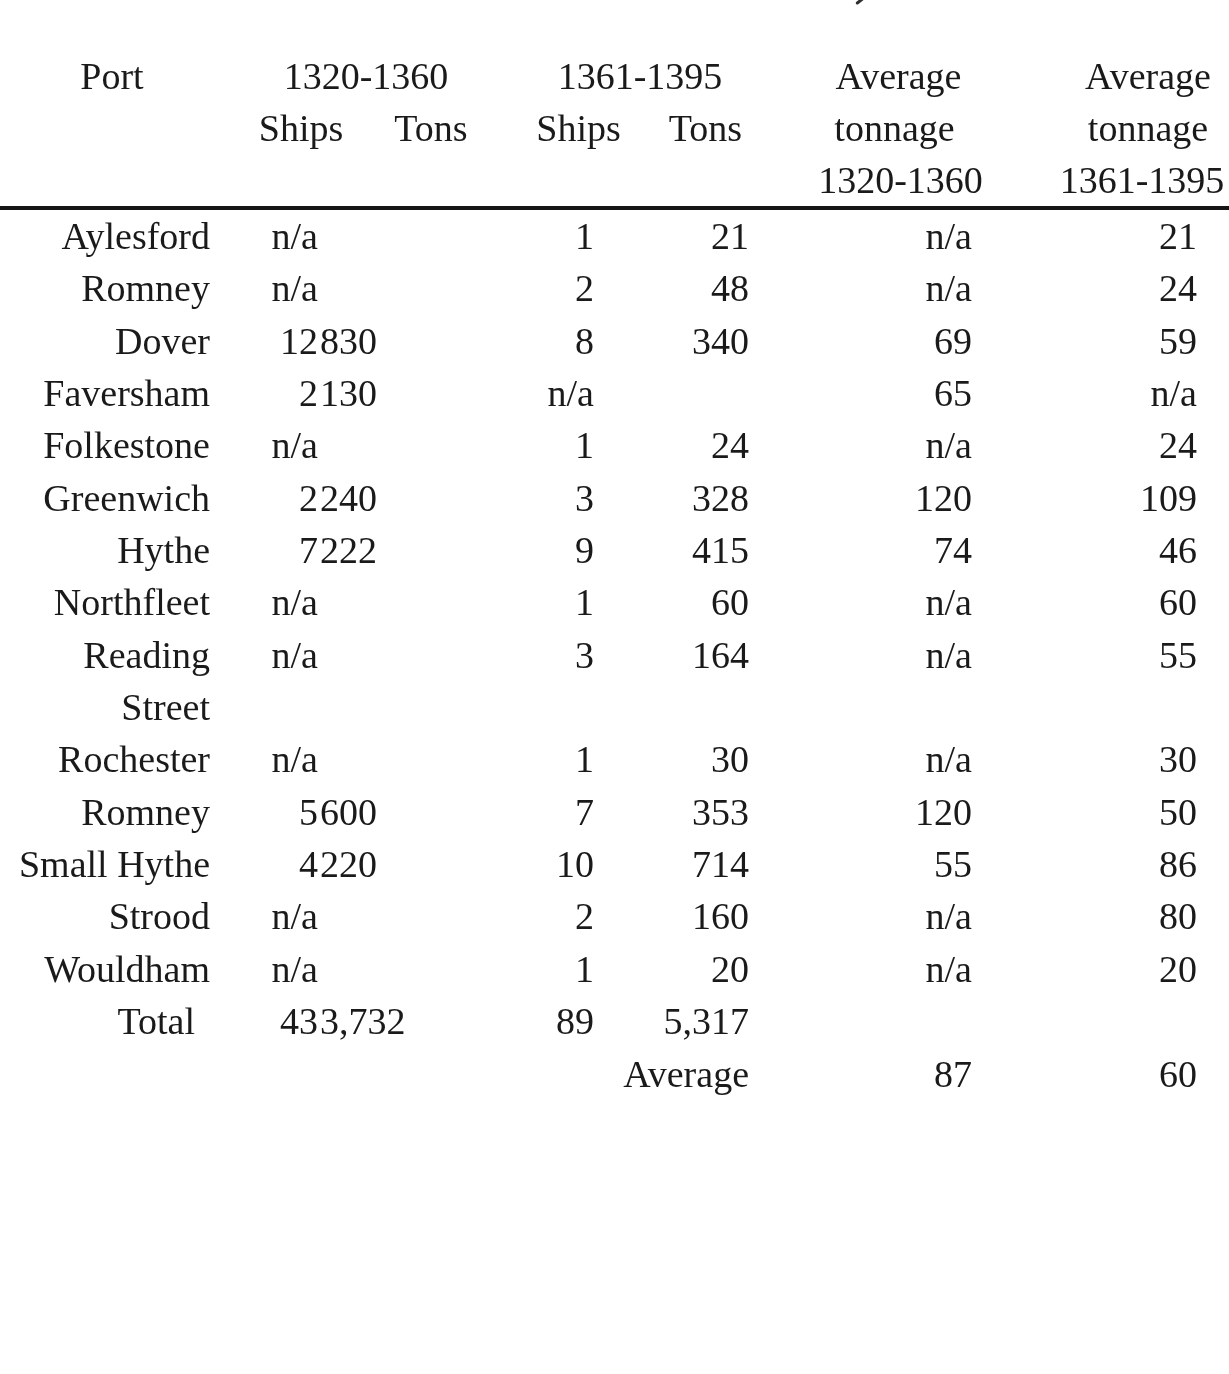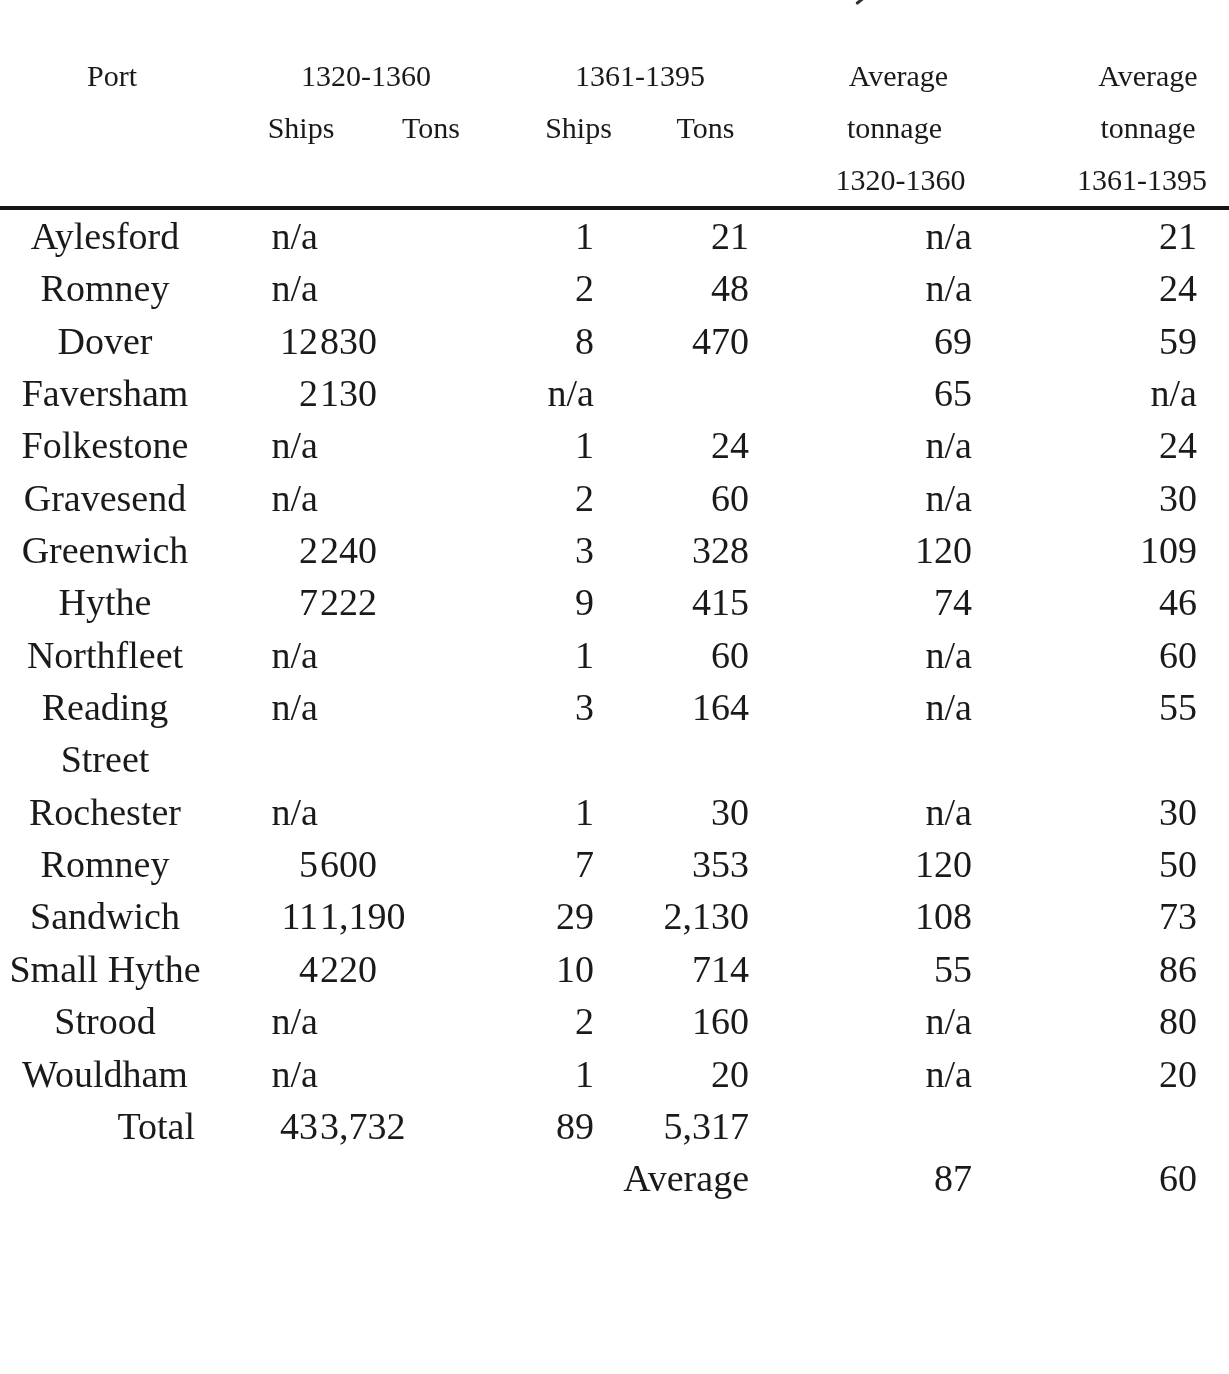--- a/index.html
+++ b/index.html
@@ -5,25 +5,25 @@
   html,body{margin:0;padding:0;}
   body{
     width:1229px;height:1374px;background:#ffffff;overflow:hidden;position:relative;
     font-family:"Liberation Serif","DejaVu Serif",serif;color:#1a1a1a;
   }
   .fragment{
     position:absolute;left:855px;top:-1px;width:11px;height:3px;background:#2f2f2f;
     transform:rotate(-38deg);border-radius:2px;
   }
   table{border-collapse:collapse;table-layout:fixed;width:1229px;margin-top:50px;}
-  th{font-weight:400;padding:0;height:52px;vertical-align:middle;text-align:center;font-size:30px;overflow:visible;}
+  th{font-weight:400;padding:0;height:52px;vertical-align:middle;text-align:center;font-size:38px;overflow:visible;}
   thead tr.rule-row th{border-bottom:4px solid #161616;}
   td{padding:0;font-size:38px;line-height:52.35px;vertical-align:top;overflow:visible;white-space:normal;}
   
-  td.col-port  {text-align:center;}
+  td.col-port  {text-align:right;}
   td.col-ships1{text-align:right;padding-right:2px;}
   td.col-tons1 {text-align:left;padding-right:4px;}
   td.col-ships2{text-align:right;padding-right:1px;}
   td.col-tons2 {text-align:right;padding-right:1px;}
   td.col-avg1  {text-align:right;padding-right:3px;}
   td.col-avg2  {text-align:right;padding-right:32px;}
   td.port-right{text-align:right;padding-right:15px;}
   
   .sh{position:relative;display:inline-block;}
   .sh-port{left:7px}
@@ -87,21 +87,21 @@
         <td class="col-ships2">2</td>
         <td class="col-tons2">48</td>
         <td class="col-avg1">n/a</td>
         <td class="col-avg2">24</td>
       </tr>
       <tr>
         <td class="col-port">Dover</td>
         <td class="col-ships1">12</td>
         <td class="col-tons1">830</td>
         <td class="col-ships2">8</td>
-        <td class="col-tons2">470</td>
+        <td class="col-tons2">340</td>
         <td class="col-avg1">69</td>
         <td class="col-avg2">59</td>
       </tr>
       <tr>
         <td class="col-port">Faversham</td>
         <td class="col-ships1">2</td>
         <td class="col-tons1">130</td>
         <td class="col-ships2">n/a</td>
         <td class="col-tons2"></td>
         <td class="col-avg1">65</td>
@@ -110,29 +110,20 @@
       <tr>
         <td class="col-port">Folkestone</td>
         <td class="col-ships1">n/a</td>
         <td class="col-tons1"></td>
         <td class="col-ships2">1</td>
         <td class="col-tons2">24</td>
         <td class="col-avg1">n/a</td>
         <td class="col-avg2">24</td>
       </tr>
       <tr>
-        <td class="col-port">Gravesend</td>
-        <td class="col-ships1">n/a</td>
-        <td class="col-tons1"></td>
-        <td class="col-ships2">2</td>
-        <td class="col-tons2">60</td>
-        <td class="col-avg1">n/a</td>
-        <td class="col-avg2">30</td>
-      </tr>
-      <tr>
         <td class="col-port">Greenwich</td>
         <td class="col-ships1">2</td>
         <td class="col-tons1">240</td>
         <td class="col-ships2">3</td>
         <td class="col-tons2">328</td>
         <td class="col-avg1">120</td>
         <td class="col-avg2">109</td>
       </tr>
       <tr>
         <td class="col-port">Hythe</td>
@@ -173,29 +164,20 @@
       <tr>
         <td class="col-port">Romney</td>
         <td class="col-ships1">5</td>
         <td class="col-tons1">600</td>
         <td class="col-ships2">7</td>
         <td class="col-tons2">353</td>
         <td class="col-avg1">120</td>
         <td class="col-avg2">50</td>
       </tr>
       <tr>
-        <td class="col-port">Sandwich</td>
-        <td class="col-ships1">11</td>
-        <td class="col-tons1">1,190</td>
-        <td class="col-ships2">29</td>
-        <td class="col-tons2">2,130</td>
-        <td class="col-avg1">108</td>
-        <td class="col-avg2">73</td>
-      </tr>
-      <tr>
         <td class="col-port">Small Hythe</td>
         <td class="col-ships1">4</td>
         <td class="col-tons1">220</td>
         <td class="col-ships2">10</td>
         <td class="col-tons2">714</td>
         <td class="col-avg1">55</td>
         <td class="col-avg2">86</td>
       </tr>
       <tr>
         <td class="col-port">Strood</td>

